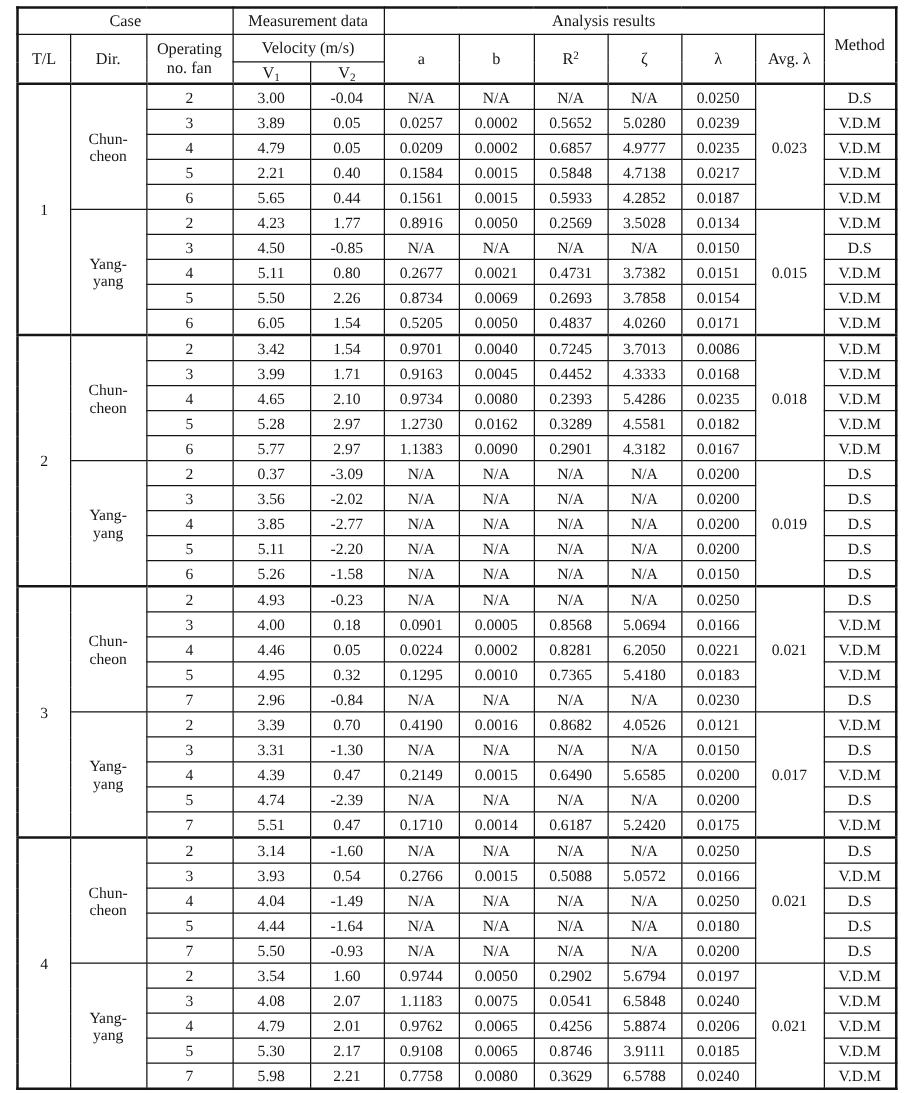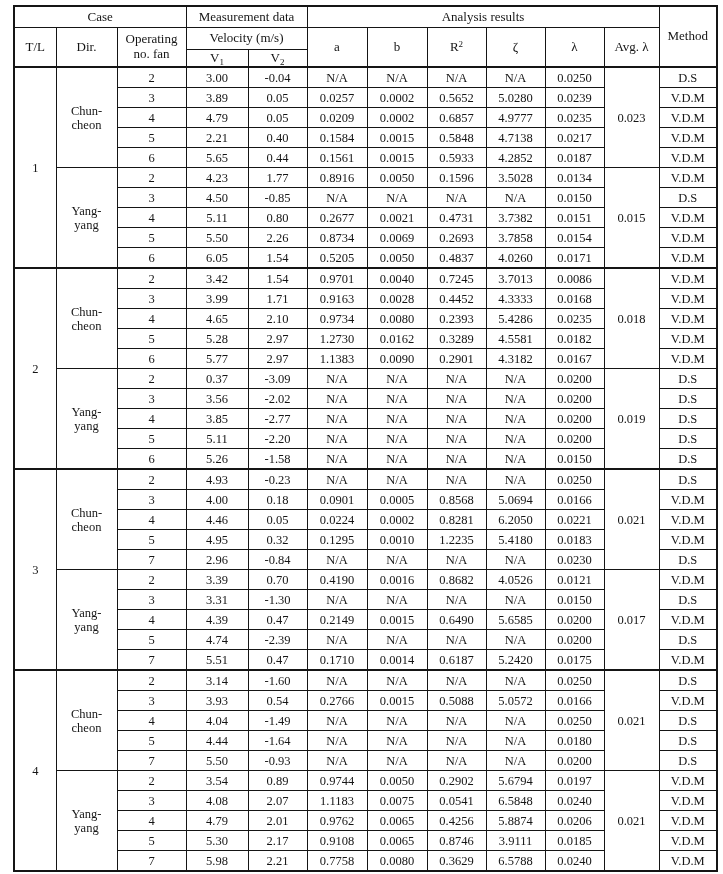--- a/index.html
+++ b/index.html
@@ -139,21 +139,21 @@
         <td>V.D.M</td>
       </tr>
       <tr>
         <td class="pre-line" rowspan="5">Yang-
 yang</td>
         <td>2</td>
         <td>4.23</td>
         <td>1.77</td>
         <td>0.8916</td>
         <td>0.0050</td>
-        <td>0.1596</td>
+        <td>0.2569</td>
         <td>3.5028</td>
         <td>0.0134</td>
         <td rowspan="5">0.015</td>
         <td>V.D.M</td>
       </tr>
       <tr>
         <td>3</td>
         <td>4.50</td>
         <td>-0.85</td>
         <td>N/A</td>
@@ -209,21 +209,21 @@
         <td>3.7013</td>
         <td>0.0086</td>
         <td rowspan="5">0.018</td>
         <td>V.D.M</td>
       </tr>
       <tr>
         <td>3</td>
         <td>3.99</td>
         <td>1.71</td>
         <td>0.9163</td>
-        <td>0.0028</td>
+        <td>0.0045</td>
         <td>0.4452</td>
         <td>4.3333</td>
         <td>0.0168</td>
         <td>V.D.M</td>
       </tr>
       <tr>
         <td>4</td>
         <td>4.65</td>
         <td>2.10</td>
         <td>0.9734</td>
@@ -349,21 +349,21 @@
         <td>6.2050</td>
         <td>0.0221</td>
         <td>V.D.M</td>
       </tr>
       <tr>
         <td>5</td>
         <td>4.95</td>
         <td>0.32</td>
         <td>0.1295</td>
         <td>0.0010</td>
-        <td>1.2235</td>
+        <td>0.7365</td>
         <td>5.4180</td>
         <td>0.0183</td>
         <td>V.D.M</td>
       </tr>
       <tr>
         <td>7</td>
         <td>2.96</td>
         <td>-0.84</td>
         <td>N/A</td>
         <td>N/A</td>
@@ -487,21 +487,21 @@
         <td>N/A</td>
         <td>N/A</td>
         <td>0.0200</td>
         <td>D.S</td>
       </tr>
       <tr>
         <td class="pre-line" rowspan="5">Yang-
 yang</td>
         <td>2</td>
         <td>3.54</td>
-        <td>0.89</td>
+        <td>1.60</td>
         <td>0.9744</td>
         <td>0.0050</td>
         <td>0.2902</td>
         <td>5.6794</td>
         <td>0.0197</td>
         <td rowspan="5">0.021</td>
         <td>V.D.M</td>
       </tr>
       <tr>
         <td>3</td>

